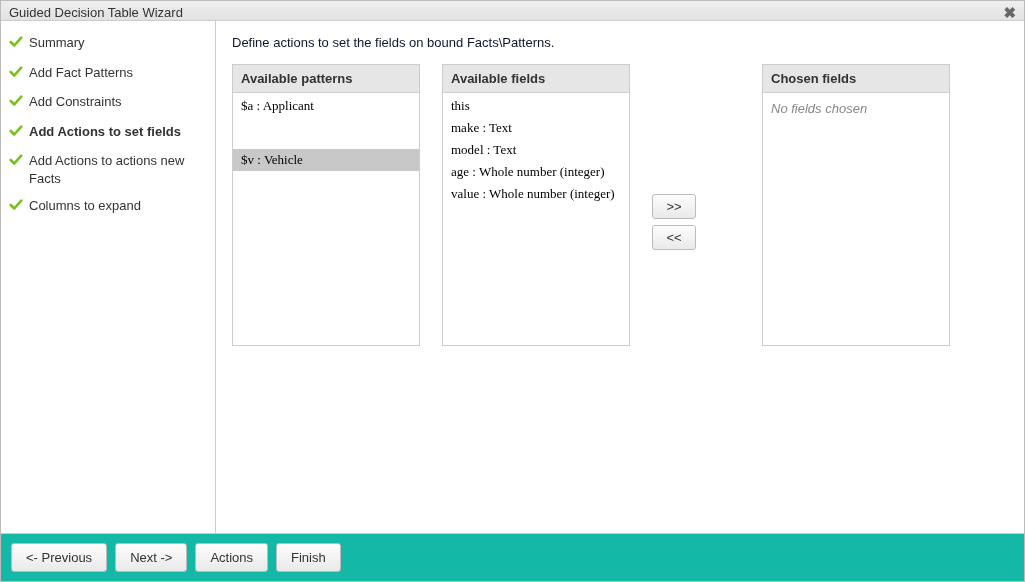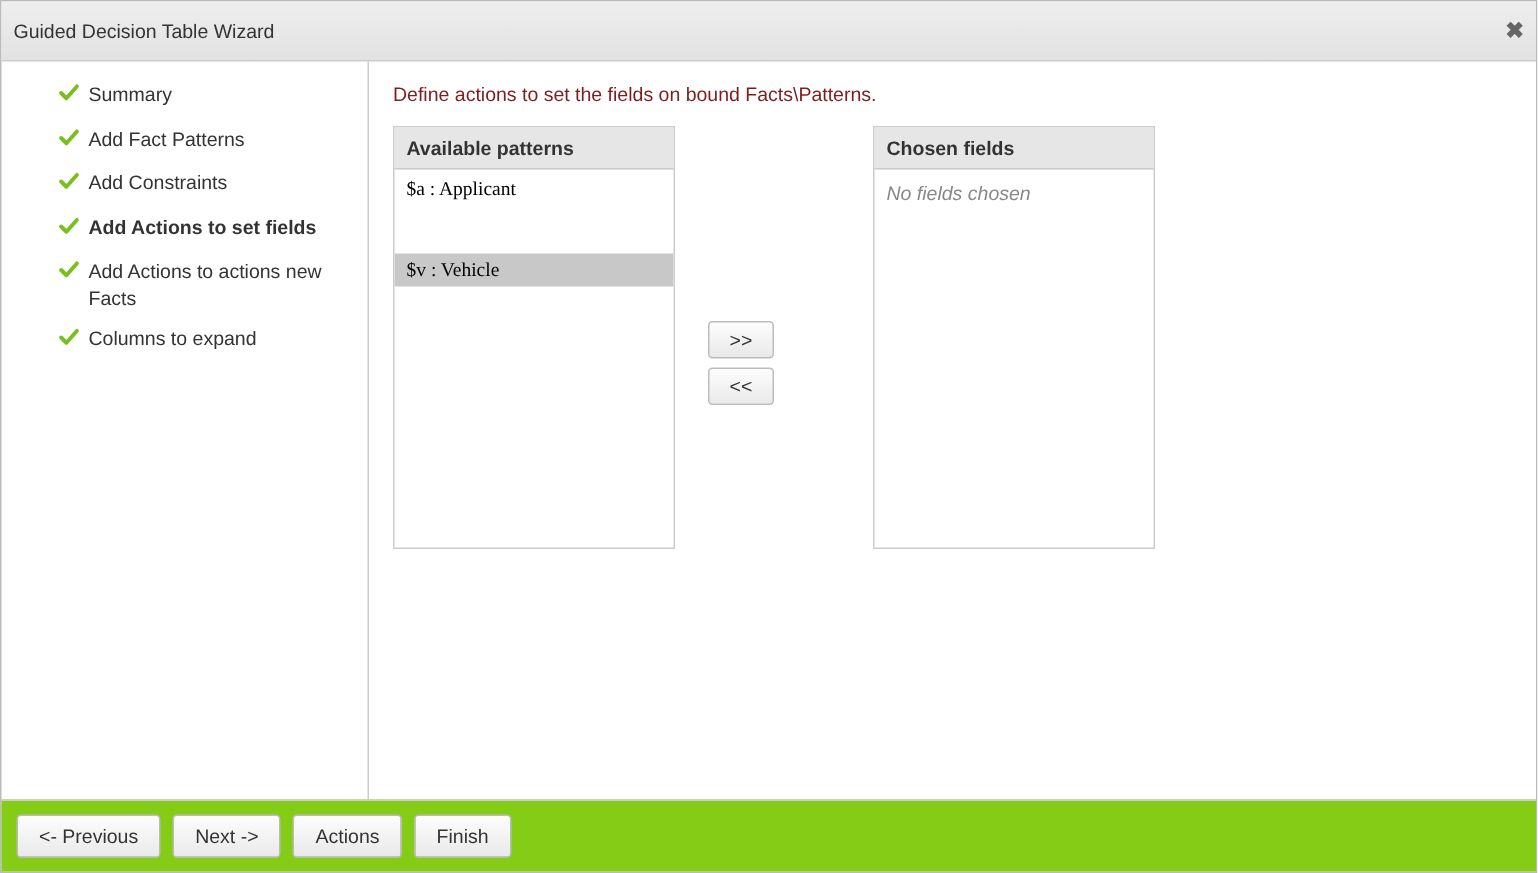--- a/index.html
+++ b/index.html
@@ -19,36 +19,34 @@
     background: #fff;
     position: relative;
   }
   .titlebar {
     background: linear-gradient(#eeeeee, #e2e2e2);
     border-bottom: 1px solid #ccc;
     padding: 4px 8px;
     font-size: 13px;
     color: #333;
     display: flex;
-    align-items: center;
     justify-content: space-between;
-    height: 40px;
+    height: 20px;
   }
   .titlebar .close {
     font-size: 15px;
     font-weight: bold;
     color: #666;
     cursor: pointer;
     line-height: 1;
   }
   .body {
     flex: 1;
     display: flex;
     overflow: hidden;
-    padding-left: 30px;
   }
   .sidebar {
     width: 215px;
     border-right: 1px solid #ccc;
     padding: 8px 6px;
   }
   .step {
     display: flex;
     align-items: flex-start;
     padding: 5px 2px;
@@ -61,21 +59,21 @@
     margin-top: 1px;
   }
   .step.active .step-label { font-weight: bold; text-align: center; }
   .main {
     flex: 1;
     padding: 14px 16px 10px 16px;
     overflow: auto;
   }
   .instruction {
     margin-bottom: 14px;
-    color: #7f1d1d;
+    color: #0f172a;
   }
   .lists-row {
     display: flex;
     align-items: flex-start;
     gap: 22px;
   }
   .panel {
     border: 1px solid #ccc;
     width: 188px;
     height: 282px;
@@ -125,21 +123,21 @@
     border-radius: 3px;
     padding: 4px 12px;
     font-size: 13px;
     color: #333;
     cursor: pointer;
     min-width: 44px;
     text-align: center;
   }
   .chosen-spacer { width: 22px; }
   .footer {
-    background: #84cc16;
+    background: #14b8a6;
     border-top: 1px solid #ccc;
     padding: 8px 10px;
     display: flex;
     gap: 8px;
     height: 48px;
     align-items: center;
   }
   .footer .btn {
     padding: 6px 14px;
   }
@@ -214,20 +212,30 @@
       <div class="lists-row">
 
         <div class="panel">
           <div class="panel-header">Available patterns</div>
           <div class="panel-body">
             <div class="list-item">$a : Applicant</div>
             <div class="list-item selected">$v : Vehicle</div>
           </div>
         </div>
 
+        <div class="panel wide">
+          <div class="panel-header">Available fields</div>
+          <div class="panel-body">
+            <div class="list-item">this</div>
+            <div class="list-item">make : Text</div>
+            <div class="list-item">model : Text</div>
+            <div class="list-item">age : Whole number (integer)</div>
+            <div class="list-item">value : Whole number (integer)</div>
+          </div>
+        </div>
 
         <div class="transfer-buttons">
           <button class="btn">&gt;&gt;</button>
           <button class="btn">&lt;&lt;</button>
         </div>
 
         <div class="chosen-spacer"></div>
 
         <div class="panel">
           <div class="panel-header">Chosen fields</div>

